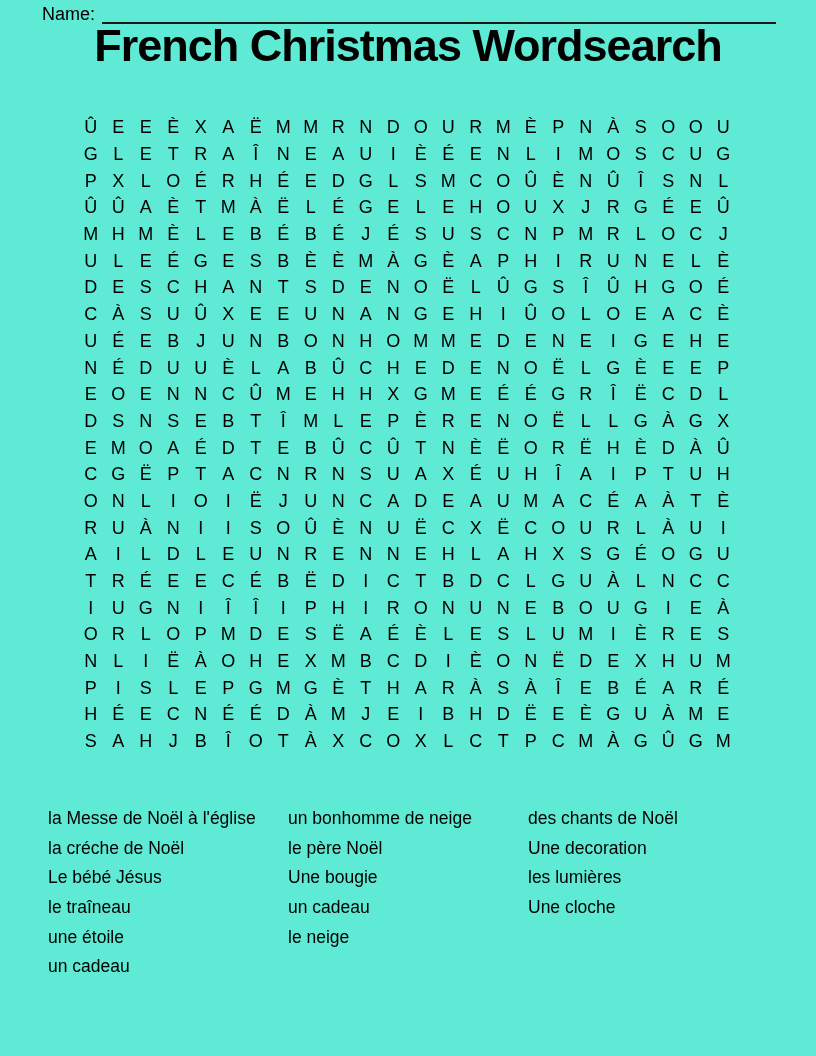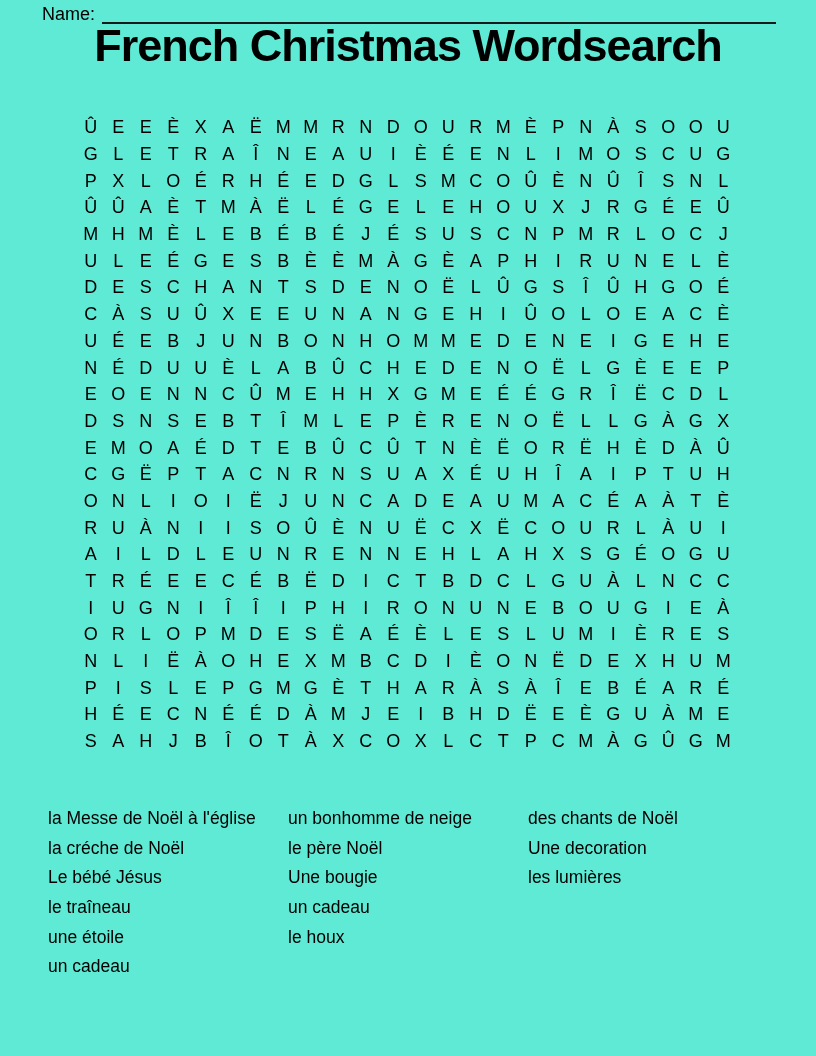--- a/index.html
+++ b/index.html
@@ -679,22 +679,23 @@
         <div class="word-item">Le bébé Jésus</div>
         <div class="word-item">le traîneau</div>
         <div class="word-item">une étoile</div>
         <div class="word-item">un cadeau</div>
       </div>
       <div class="wl-col">
         <div class="word-item">un bonhomme de neige</div>
         <div class="word-item">le père Noël</div>
         <div class="word-item">Une bougie</div>
         <div class="word-item">un cadeau</div>
-        <div class="word-item">le houx</div>
+        <div class="word-item">le neige</div>
       </div>
       <div class="wl-col">
         <div class="word-item">des chants de Noël</div>
         <div class="word-item">Une decoration</div>
         <div class="word-item">les lumières</div>
+        <div class="word-item">Une cloche</div>
       </div>
     </div>
 
 </div>
 
 </body></html>

